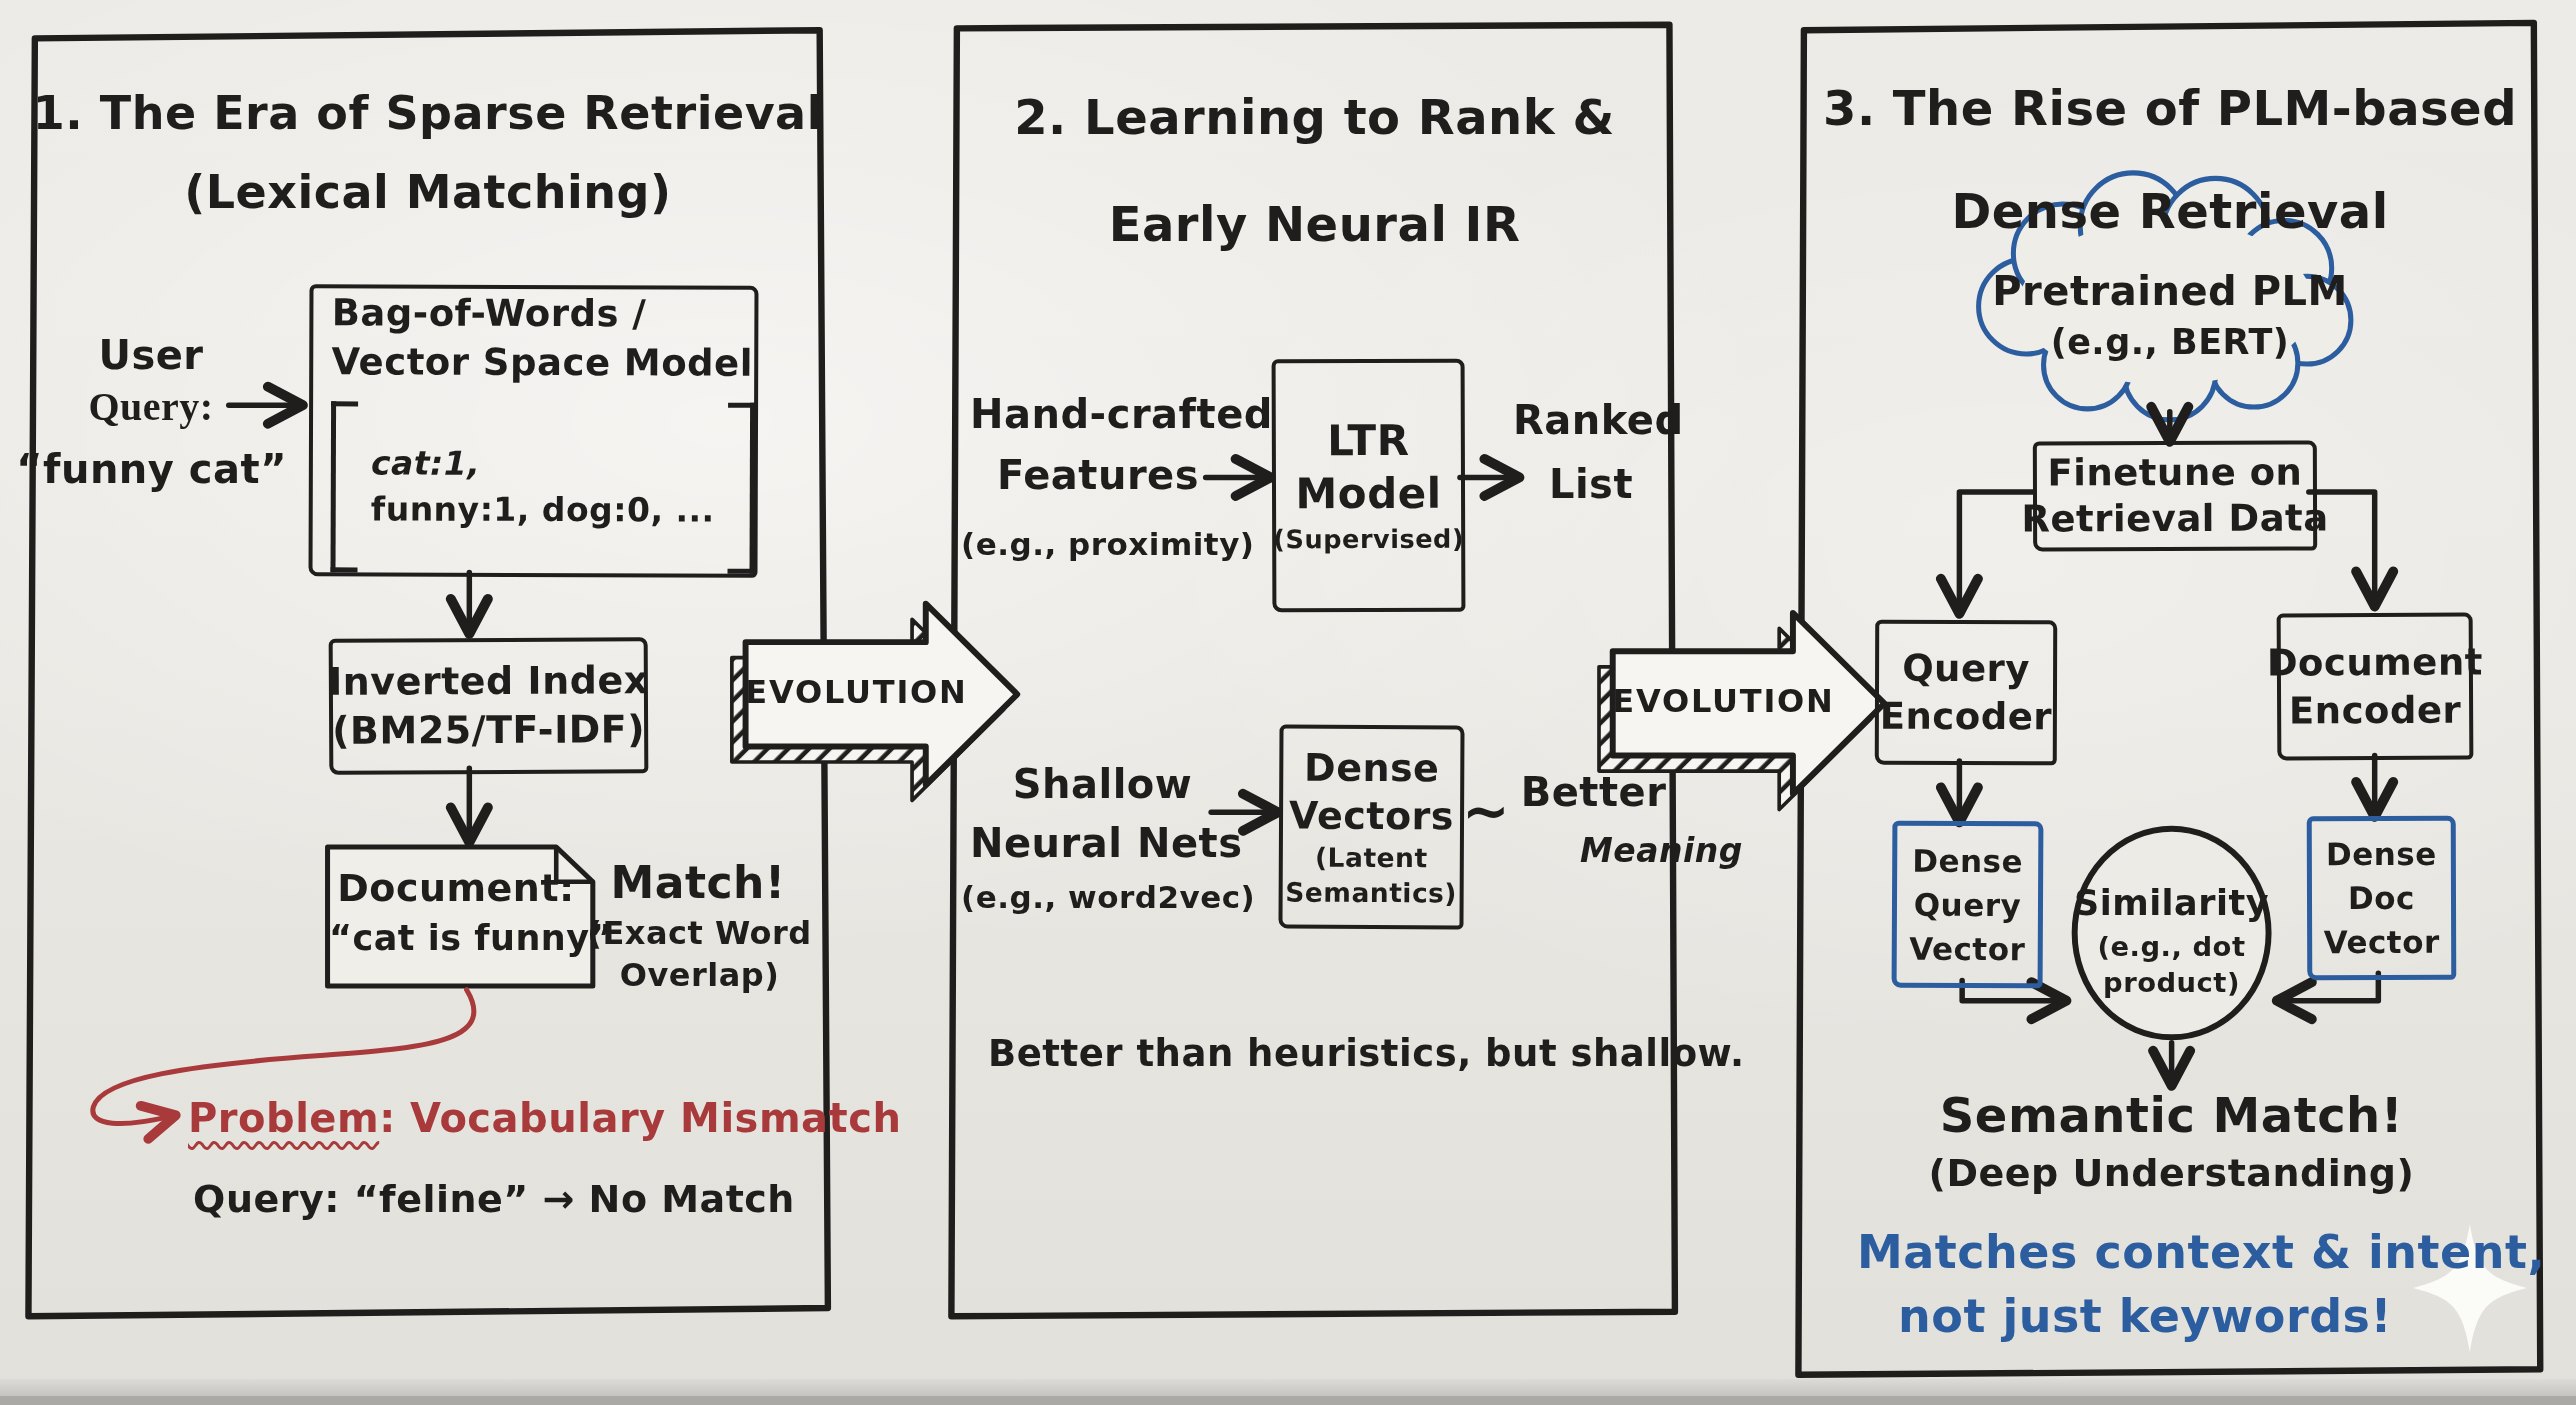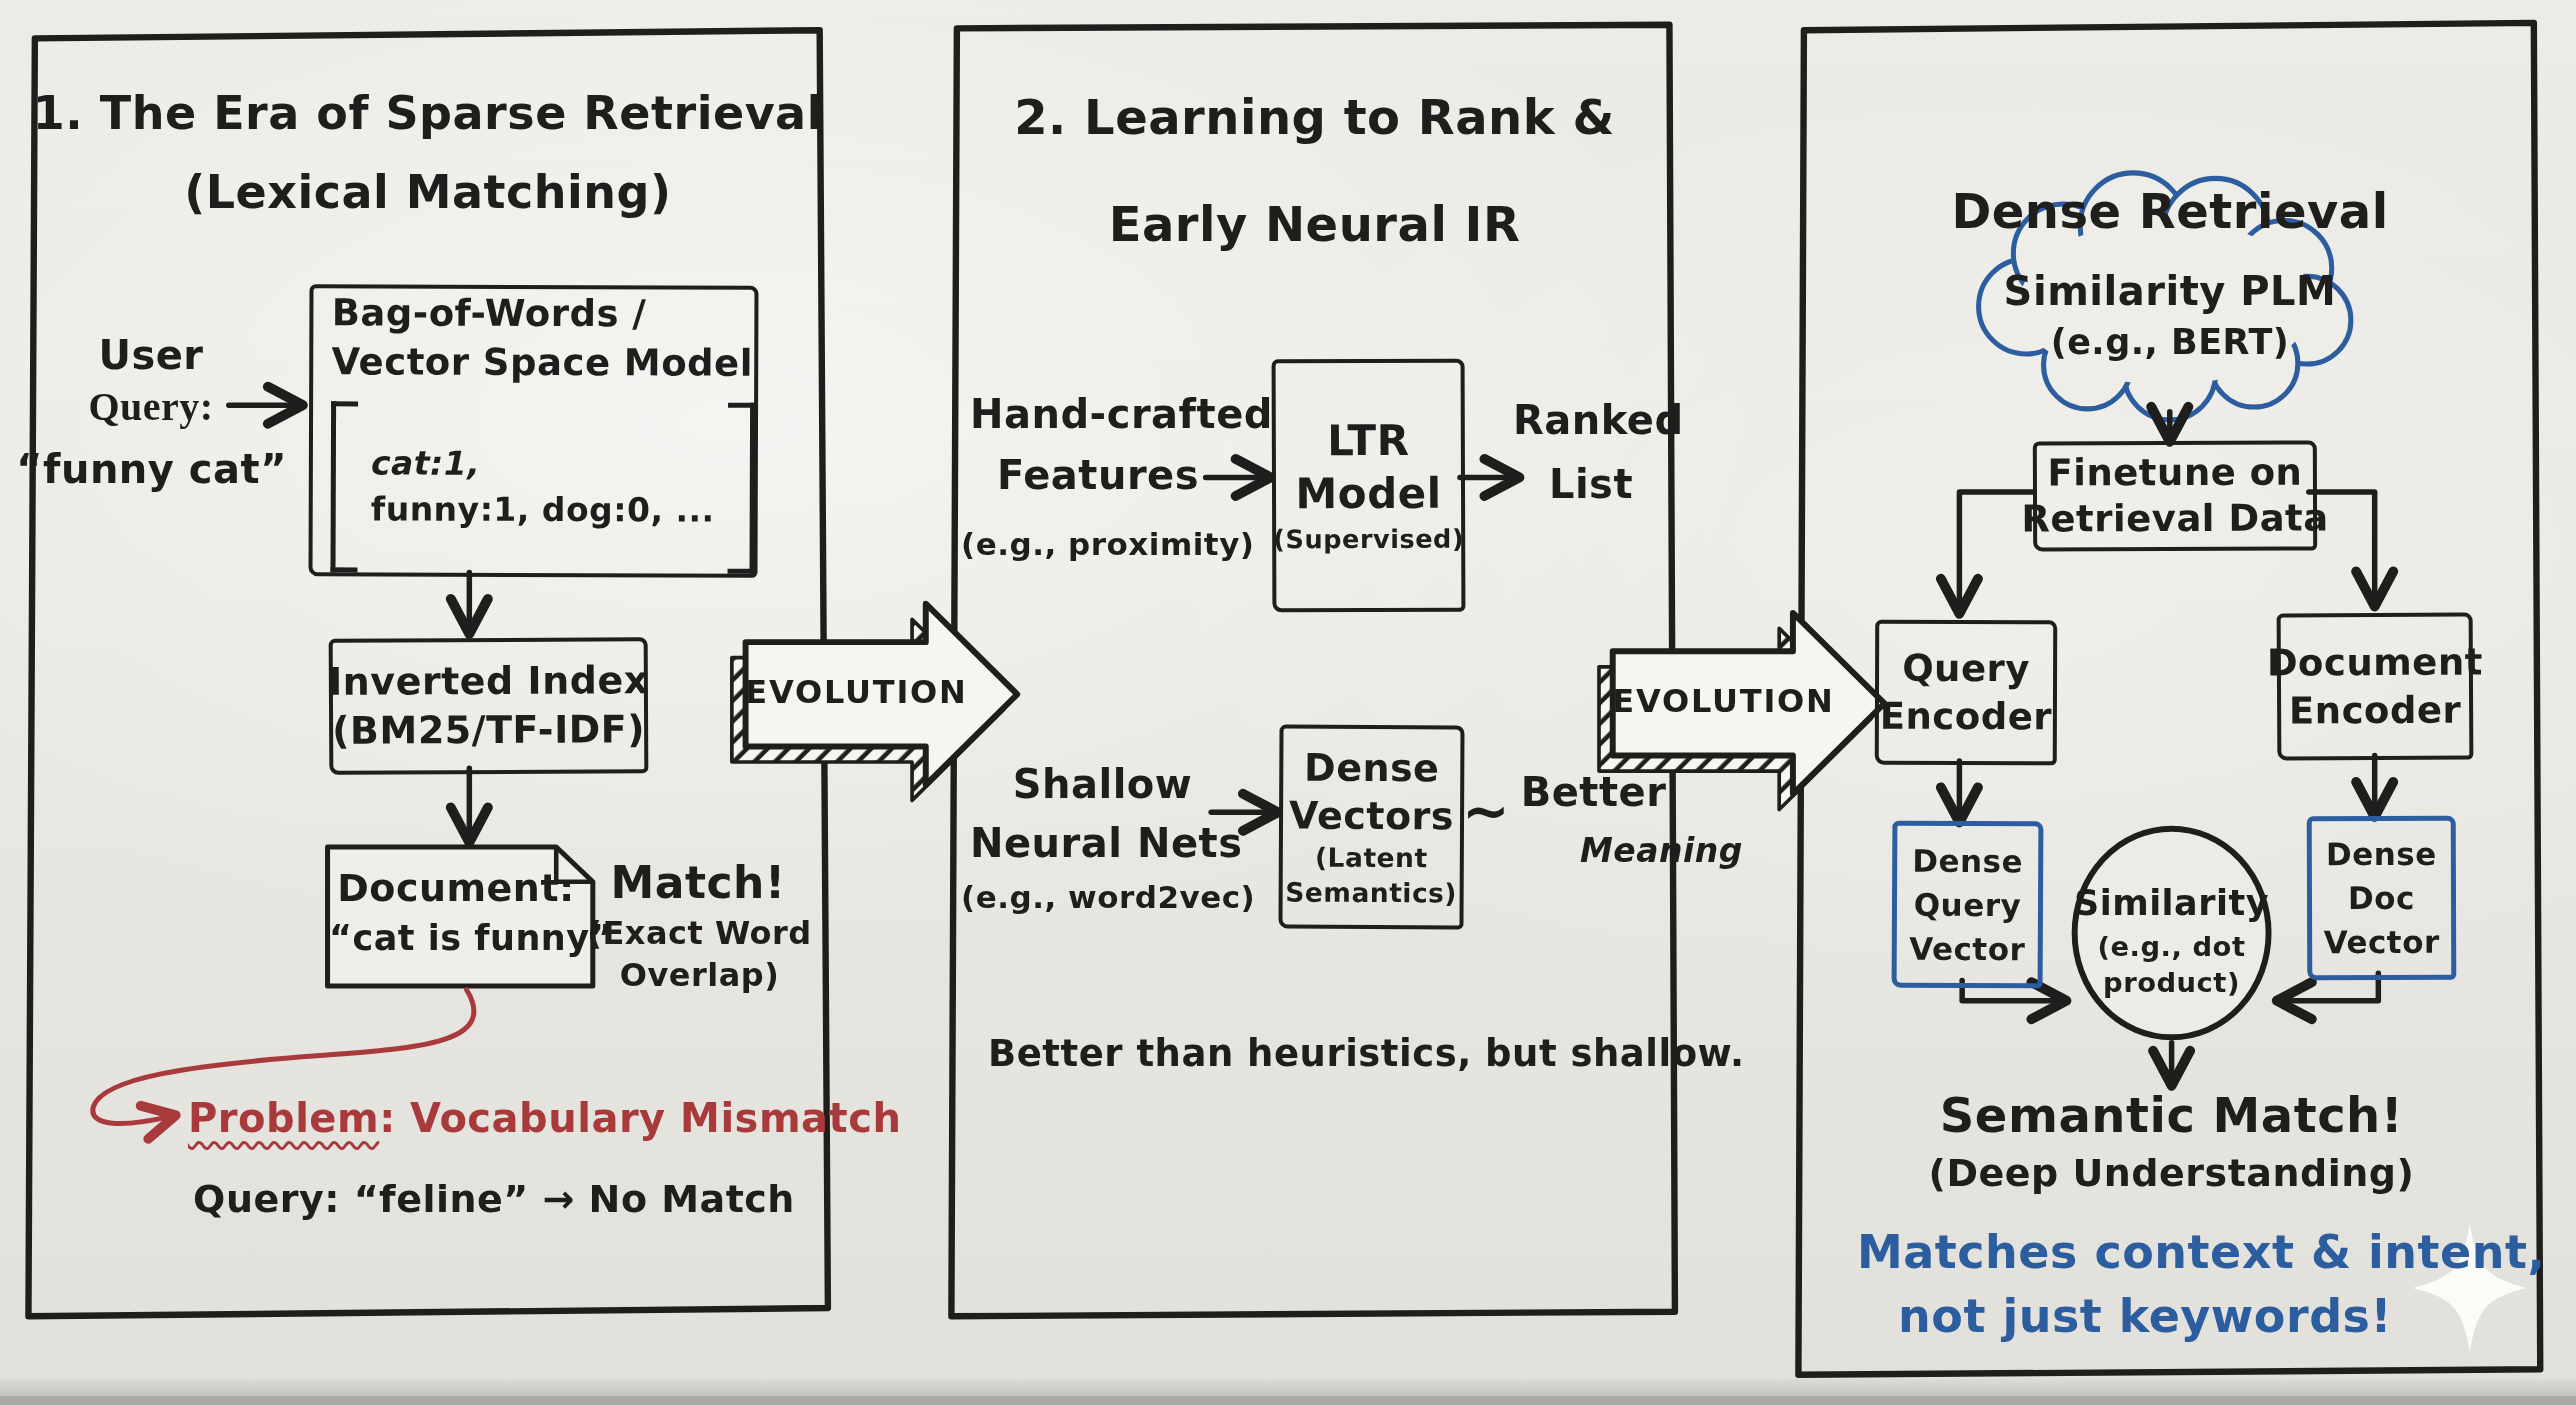--- a/index.html
+++ b/index.html
@@ -185,23 +185,24 @@
     <div class="ln" style="font-size:26.5px;line-height:35px;">(Latent</div>
     <div class="ln" style="font-size:26.5px;line-height:35px;">Semantics)</div>
   </div>
 
   <div class="t" style="left:1462px;top:779px;width:48px;font-size:57px;line-height:64px;">~</div>
   <div class="t" style="left:1511px;top:767px;width:165px;font-size:40px;line-height:51px;">Better</div>
   <div class="t" style="left:1579px;top:825px;width:165px;font-size:33px;line-height:51px;font-style:italic;">Meaning</div>
 
   <div class="t" style="left:988px;top:1028px;width:677px;font-size:37px;line-height:51px;">Better than heuristics, but shallow.</div>
 
+  <div class="t" style="left:1804px;top:78px;width:732px;font-size:48px;line-height:60px;">3. The Rise of PLM-based</div>
   <div class="t" style="left:1804px;top:181px;width:732px;font-size:48px;line-height:60px;">Dense Retrieval</div>
 
-  <div class="t" style="left:1987px;top:267px;width:366px;font-size:40px;line-height:49px;">Similarity PLM</div>
+  <div class="t" style="left:1987px;top:267px;width:366px;font-size:40px;line-height:49px;">Pretrained PLM</div>
   <div class="t" style="left:1987px;top:320px;width:366px;font-size:35px;line-height:44px;">(e.g., BERT)</div>
 
   <div class="box" style="left:2033px;top:441px;width:276px;height:102px;transform:rotate(-0.2deg);">
     <div class="ln" style="font-size:37px;line-height:46px;">Finetune on</div>
     <div class="ln" style="font-size:37px;line-height:46px;">Retrieval Data</div>
   </div>
 
   <div class="box" style="left:1875px;top:620px;width:174px;height:137px;transform:rotate(0.2deg);">
     <div class="ln" style="font-size:37px;line-height:48px;">Query</div>
     <div class="ln" style="font-size:37px;line-height:48px;">Encoder</div>

